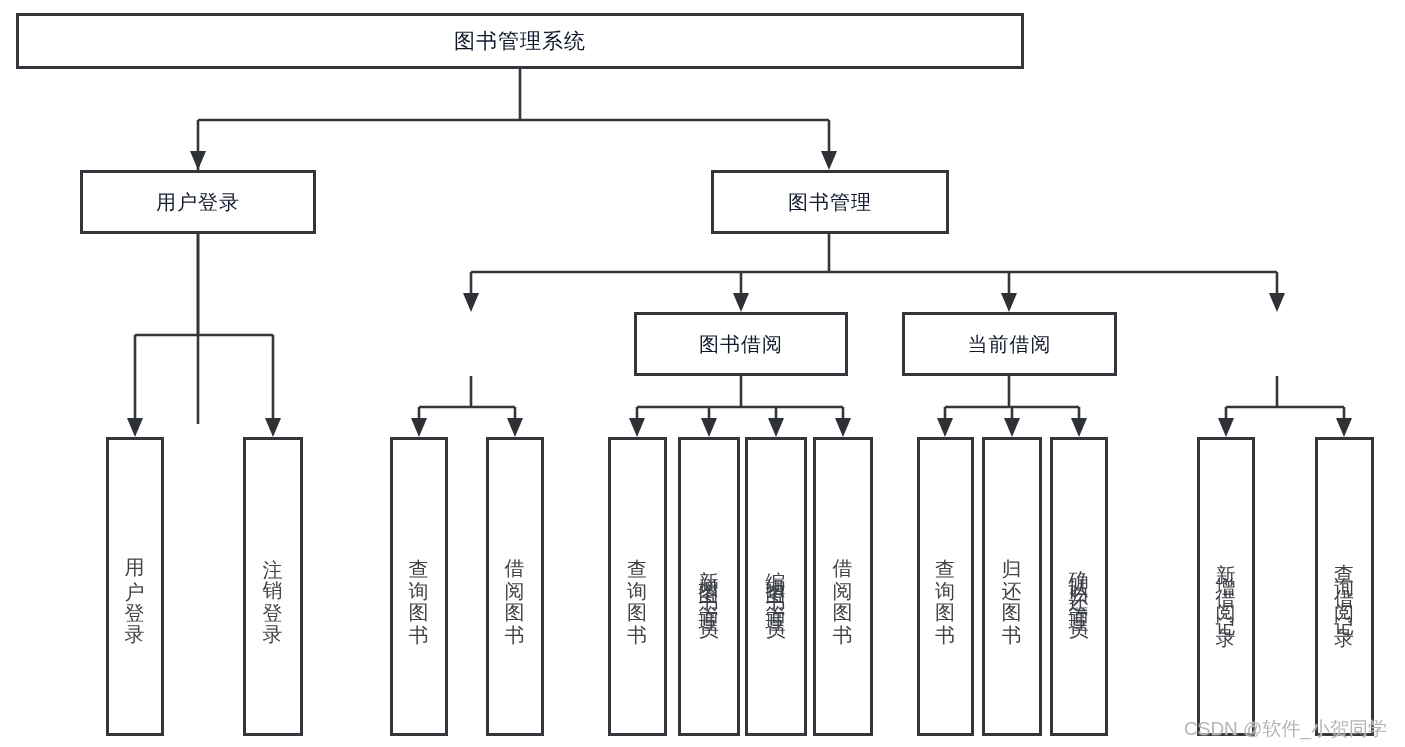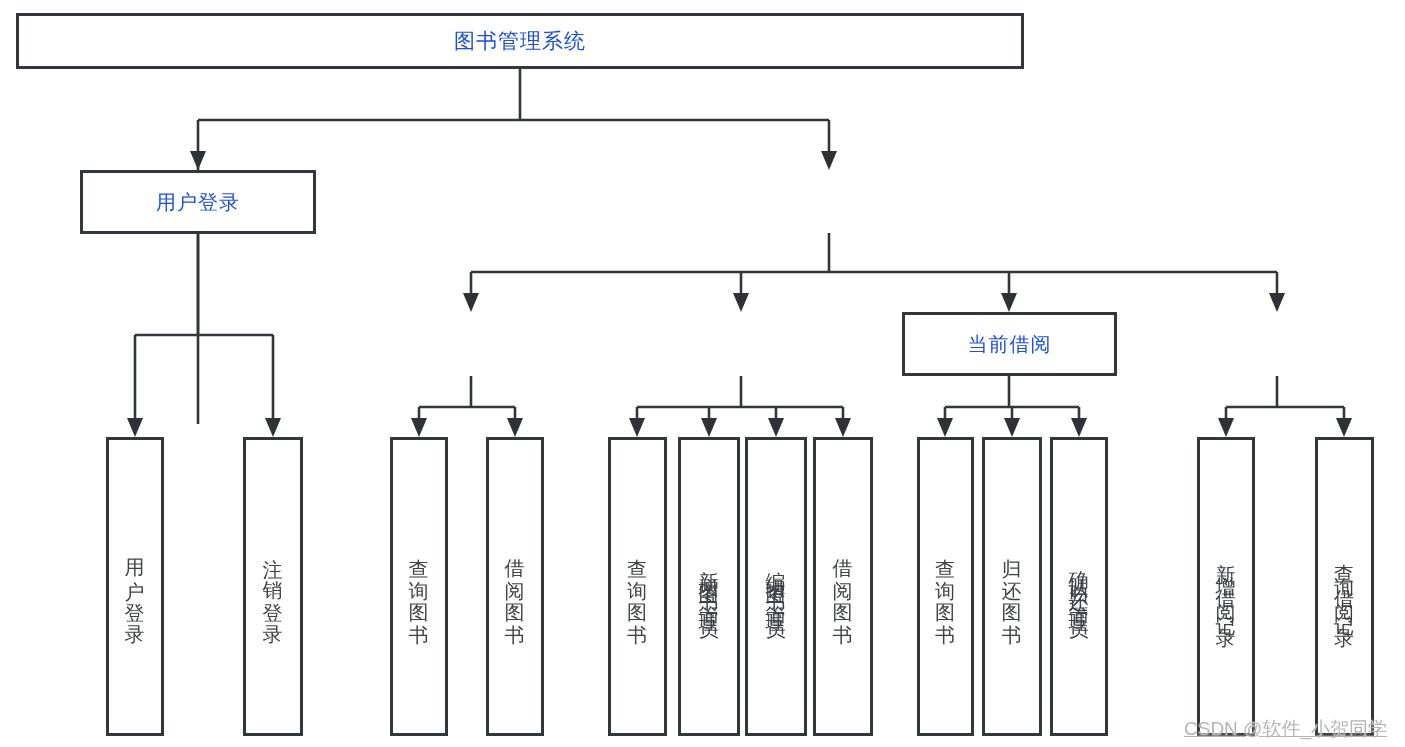--- a/index.html
+++ b/index.html
@@ -21,21 +21,21 @@
   .node {
     position: absolute;
     border: 3px solid #33363a;
     background: #ffffff;
     display: flex;
     align-items: center;
     justify-content: center;
     z-index: 2;
   }
   .hlabel {
-    color: #1d4ed8;
+    color: #0f172a;
     font-size: 20px;
     letter-spacing: 1px;
     white-space: nowrap;
     font-family: Liberation Serif, serif;
   }
   .root .hlabel { font-size: 21px; }
   .vnode { top: 437px; height: 299px; }
   .vtext {
     writing-mode: vertical-rl;
     text-orientation: mixed;
@@ -49,21 +49,20 @@
   .vtext.vs-tight { letter-spacing: 7px; }
   #watermark {
     position: absolute;
     left: 1184px;
     top: 716px;
     z-index: 3;
     color: #b4b4b4;
     font-size: 19px;
     white-space: nowrap;
     text-shadow: 0 0 2px #ffffff;
-    text-decoration: underline;
   }
 </style>
 </head>
 <body>
 
 <div id="stage">
 
   <svg id="wires" viewBox="0 0 1405 747" xmlns="http://www.w3.org/2000/svg">
     <g stroke="#33363a" stroke-width="2.6" fill="none">
 
@@ -107,21 +106,27 @@
     </g>
   </svg>
 
   <div class="node root" style="left:16px; top:13px; width:1008px; height:56px;">
     <span class="hlabel">图书管理系统</span>
   </div>
 
   <div class="node" style="left:80px; top:170px; width:236px; height:64px;">
     <span class="hlabel">用户登录</span>
   </div>
+  <div class="node" style="left:711px; top:170px; width:238px; height:64px;">
+    <span class="hlabel">图书管理</span>
+  </div>
 
+  <div class="node" style="left:634px; top:312px; width:214px; height:64px;">
+    <span class="hlabel">图书借阅</span>
+  </div>
   <div class="node" style="left:902px; top:312px; width:215px; height:64px;">
     <span class="hlabel">当前借阅</span>
   </div>
 
   <div class="node vnode" style="left:106px; width:58px;">
     <span class="vtext">用户登录</span>
   </div>
   <div class="node vnode" style="left:243px; width:60px;">
     <span class="vtext">注销登录</span>
   </div>

